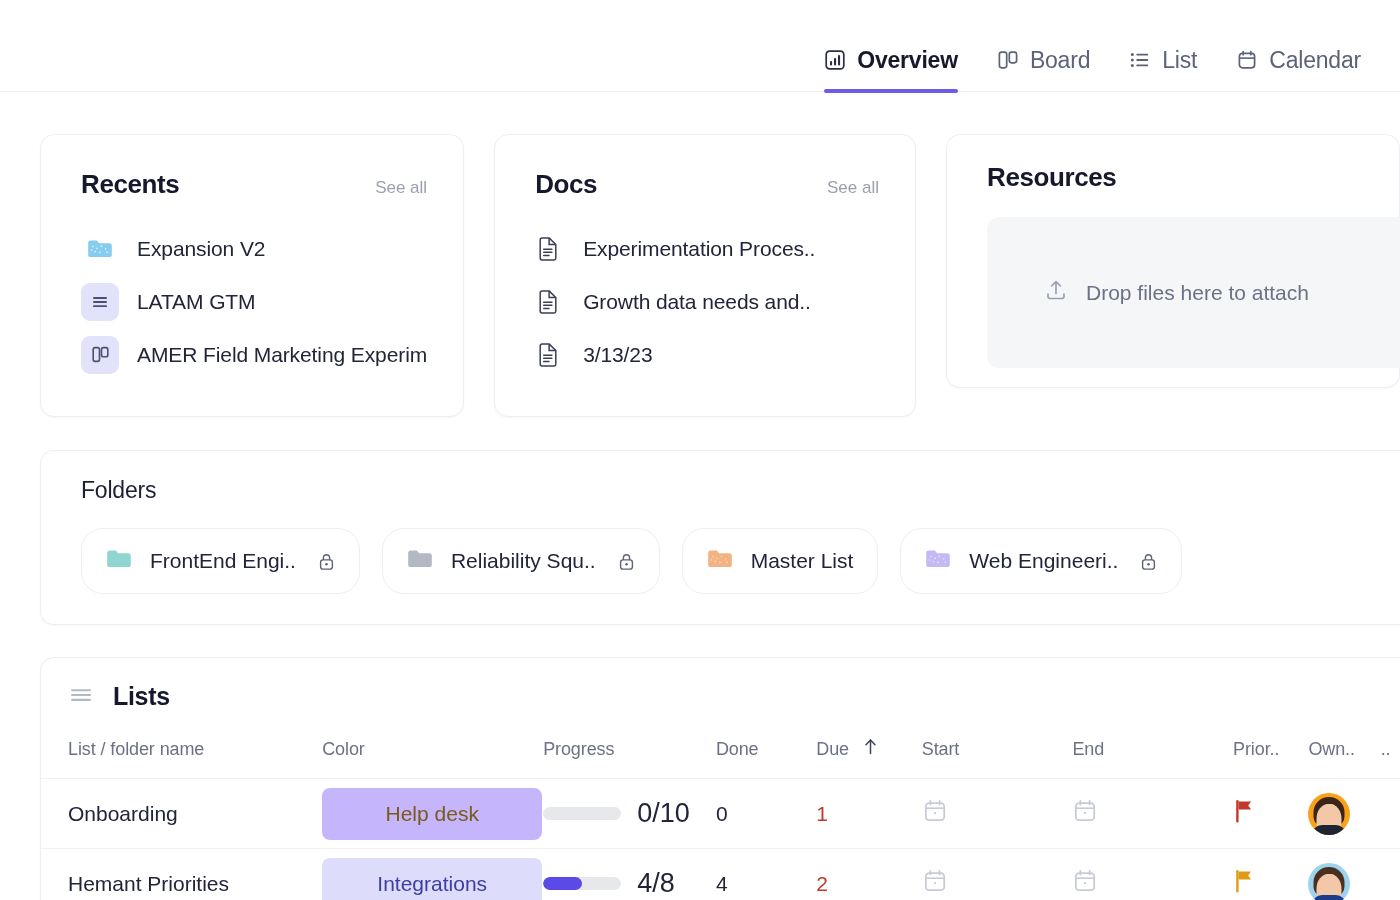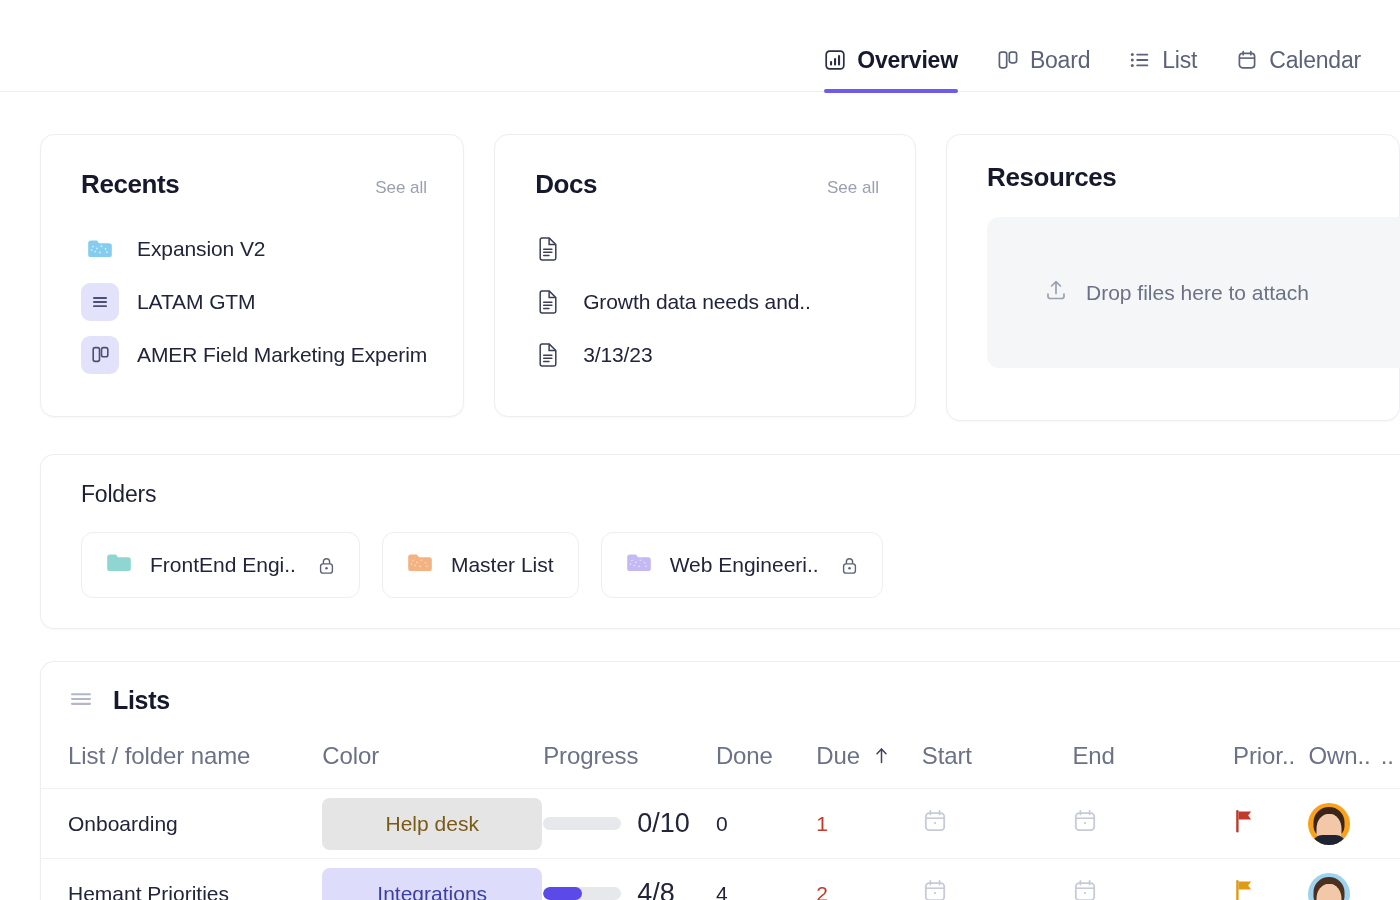--- a/index.html
+++ b/index.html
@@ -54,21 +54,21 @@
     gap: 30px;
     padding: 42px 0 0 40px;
   }
   .card {
     background: #fff;
     border: 1px solid #eceef2;
     border-radius: 14px;
     box-shadow: 0 1px 2px rgba(20,22,40,.035);
   }
   .card-recents, .card-docs { width: 454px; height: 283px; padding: 34px 36px 0 40px; }
-  .card-resources { width: 454px; height: 287px; padding: 27px 30px 0 40px; }
+  .card-resources { width: 454px; height: 254px; padding: 27px 30px 0 40px; }
 
   .card-head {
     display: flex;
     align-items: baseline;
     justify-content: space-between;
   }
   .card-title {
     font-size: 26px;
     font-weight: 700;
     color: #16182b;
@@ -140,21 +140,21 @@
     letter-spacing: -0.2px;
   }
   .chips { display: flex; gap: 22px; margin-top: 24px; }
   .chip {
     display: flex;
     align-items: center;
     gap: 18px;
     height: 66px;
     padding: 0 24px;
     border: 1px solid #eceef2;
-    border-radius: 12px;
+    border-radius: 22px;
     font-size: 21px;
     color: #22253a;
     white-space: nowrap;
     cursor: pointer;
     background: #fff;
   }
   .chip .lock { margin-left: 4px; display: flex; }
 
   
   .lists-card {
@@ -175,21 +175,21 @@
   }
   .lists-title {
     font-size: 25px;
     font-weight: 700;
     color: #16182b;
     letter-spacing: -0.3px;
   }
 
   table { border-collapse: collapse; width: 1400px; table-layout: fixed; }
   thead th {
-    font-size: 24px;
+    font-size: 18px;
     font-weight: 400;
     color: #6b7285;
     text-align: left;
     padding: 27px 0 18px 0;
     border-bottom: 1px solid #f0f1f4;
     white-space: nowrap;
     letter-spacing: -0.1px;
   }
   tbody td {
     padding: 0;
@@ -213,21 +213,21 @@
 
   .tag {
     display: flex;
     align-items: center;
     justify-content: center;
     height: 52px;
     width: 220px;
     border-radius: 8px;
     font-size: 21px;
   }
-  .tag-help { background: #e5e5e5; color: #7a5a17; }
+  .tag-help { background: #c4b5fd; color: #7a5a17; }
   .tag-integ { background: #dedcfb; color: #3b3fa3; }
 
   .prog-wrap { display: flex; align-items: center; gap: 16px; }
   .bar {
     width: 78px; height: 13px;
     border-radius: 7px;
     background: #e6e8ec;
     overflow: hidden;
   }
   .bar > span { display: block; height: 100%; background: #5b4ae8; border-radius: 7px; }
@@ -395,20 +395,21 @@
       <div class="item-list">
 
         <div class="item docs-item">
           <span class="icon-plain">
             <svg width="20" height="24" viewBox="0 0 20 24" fill="none">
               <path d="M2.2 2.8a1.7 1.7 0 0 1 1.7-1.7h7.4l6.5 6.4v13.7a1.7 1.7 0 0 1-1.7 1.7H3.9a1.7 1.7 0 0 1-1.7-1.7V2.8z" stroke="#3a3f55" stroke-width="1.5"></path>
               <path d="M11.1 1.3v6.3h6.4" stroke="#3a3f55" stroke-width="1.5"></path>
               <path d="M5.7 12.2h8.2M5.7 15.3h8.2M5.7 18.4h5.3" stroke="#3a3f55" stroke-width="1.5" stroke-linecap="round"></path>
             </svg>
           </span>
+          <span class="item-label">Experimentation Proces..</span>
         </div>
 
         <div class="item docs-item">
           <span class="icon-plain">
             <svg width="20" height="24" viewBox="0 0 20 24" fill="none">
               <path d="M2.2 2.8a1.7 1.7 0 0 1 1.7-1.7h7.4l6.5 6.4v13.7a1.7 1.7 0 0 1-1.7 1.7H3.9a1.7 1.7 0 0 1-1.7-1.7V2.8z" stroke="#3a3f55" stroke-width="1.5"></path>
               <path d="M11.1 1.3v6.3h6.4" stroke="#3a3f55" stroke-width="1.5"></path>
               <path d="M5.7 12.2h8.2M5.7 15.3h8.2M5.7 18.4h5.3" stroke="#3a3f55" stroke-width="1.5" stroke-linecap="round"></path>
             </svg>
           </span>
@@ -457,20 +458,35 @@
         <span>FrontEnd Engi..</span>
         <span class="lock">
           <svg width="17" height="19" viewBox="0 0 17 19" fill="none">
             <rect x="2.6" y="7.9" width="11.8" height="9.2" rx="2.4" stroke="#5c6378" stroke-width="1.4"></rect>
             <path d="M5.4 7.9V5.8a3.1 3.1 0 1 1 6.2 0v2.1" stroke="#5c6378" stroke-width="1.4"></path>
             <circle cx="8.5" cy="12.3" r="1.25" fill="#5c6378"></circle>
           </svg>
         </span>
       </div>
 
+      <div class="chip">
+        <span>
+          <svg width="26" height="22" viewBox="0 0 26 22" fill="none">
+            <path d="M1.2 5.2a2.6 2.6 0 0 1 2.6-2.6h6l2.3 2.6h10.1A2.6 2.6 0 0 1 24.8 7.8v8.6a2.6 2.6 0 0 1-2.6 2.6H3.8a2.6 2.6 0 0 1-2.6-2.6V5.2z" fill="#b4b8c4"></path>
+          </svg>
+        </span>
+        <span>Reliability Squ..</span>
+        <span class="lock">
+          <svg width="17" height="19" viewBox="0 0 17 19" fill="none">
+            <rect x="2.6" y="7.9" width="11.8" height="9.2" rx="2.4" stroke="#5c6378" stroke-width="1.4"></rect>
+            <path d="M5.4 7.9V5.8a3.1 3.1 0 1 1 6.2 0v2.1" stroke="#5c6378" stroke-width="1.4"></path>
+            <circle cx="8.5" cy="12.3" r="1.25" fill="#5c6378"></circle>
+          </svg>
+        </span>
+      </div>
 
       <div class="chip">
         <span>
           <svg width="26" height="22" viewBox="0 0 26 22" fill="none">
             <path d="M1.2 5.2a2.6 2.6 0 0 1 2.6-2.6h6l2.3 2.6h10.1A2.6 2.6 0 0 1 24.8 7.8v8.6a2.6 2.6 0 0 1-2.6 2.6H3.8a2.6 2.6 0 0 1-2.6-2.6V5.2z" fill="#f3b282"></path>
             <g fill="#ffffff" opacity=".55">
               <circle cx="6" cy="8.6" r=".8"></circle>
                 <circle cx="10" cy="10.4" r=".8"></circle>
               <circle cx="14.4" cy="8.2" r=".8"></circle>
                 <circle cx="18.6" cy="10.8" r=".8"></circle>

